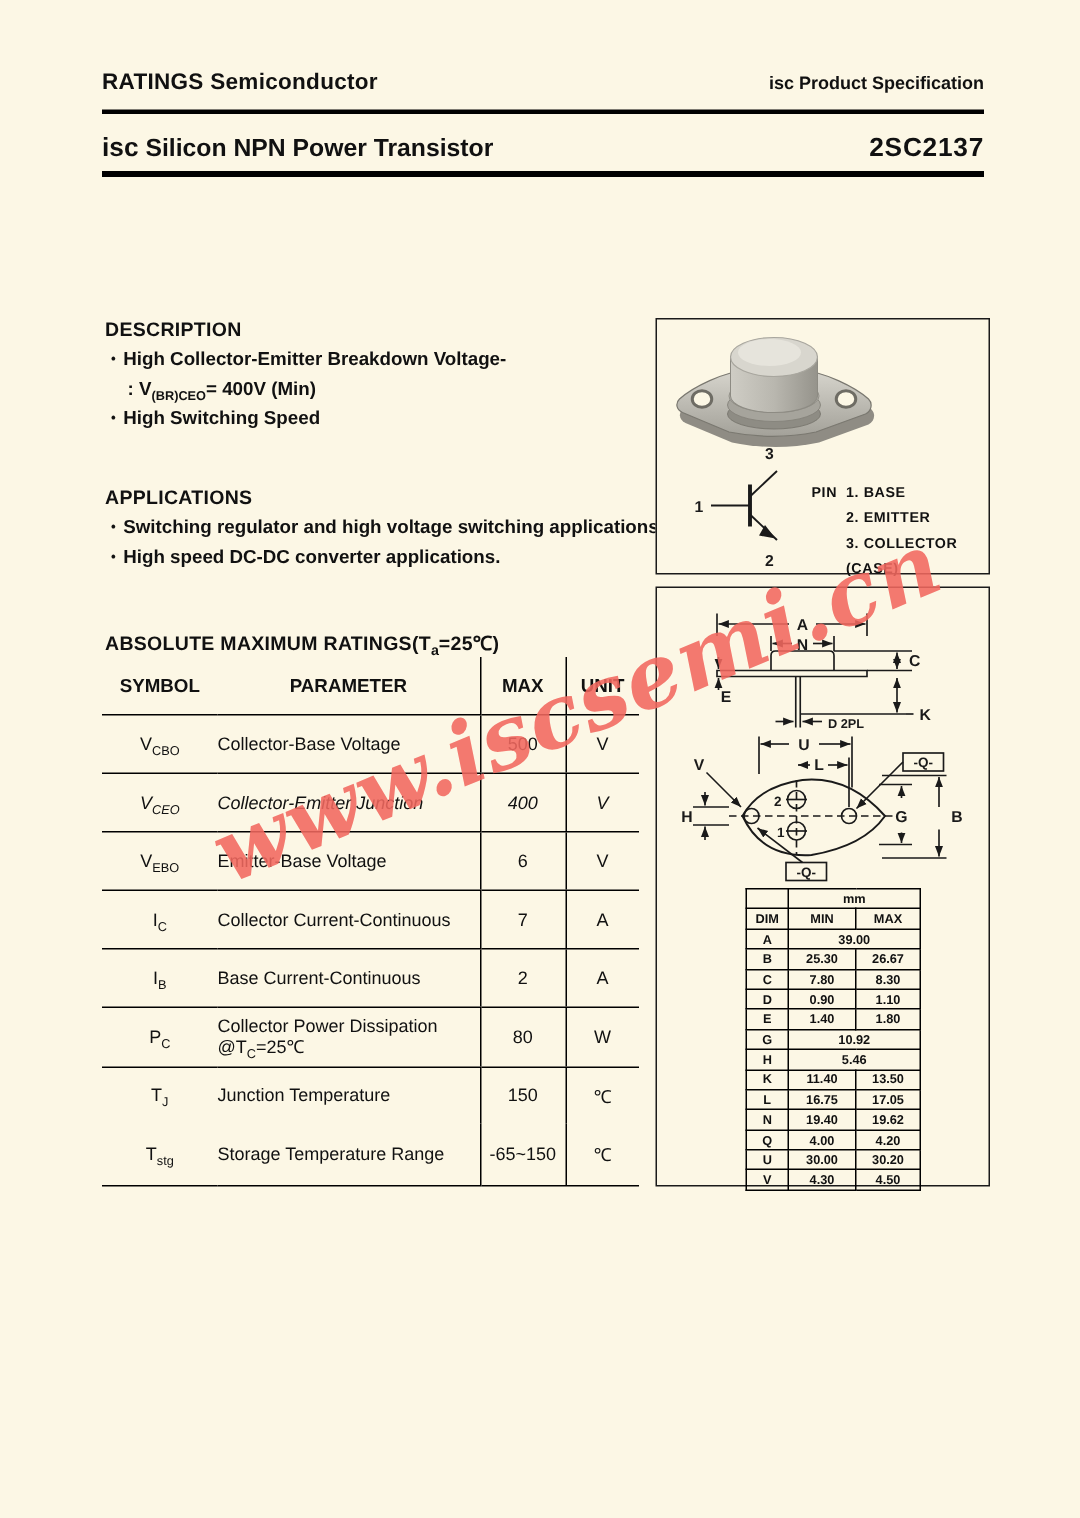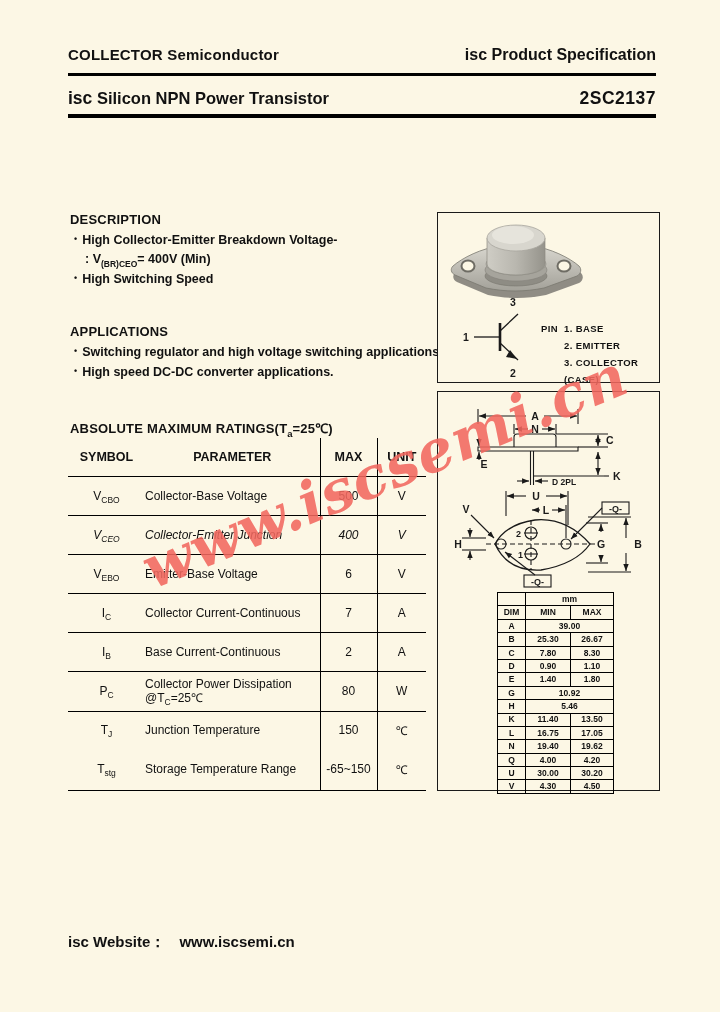--- a/index.html
+++ b/index.html
@@ -2,21 +2,21 @@
 <html><head>
 <meta charset="utf-8">
 <style>
   html,body{margin:0;padding:0;}
   .page{position:relative;width:720px;height:1012px;background:#fcf7e5;
         font-family:"Liberation Sans",sans-serif;color:#111;overflow:hidden;}
   .rule{position:absolute;left:68px;width:588px;background:#000;}
   
   .hdr{position:absolute;left:68px;top:46px;width:588px;display:flex;justify-content:space-between;align-items:baseline;}
   .hdr-left{font-size:15px;font-weight:bold;letter-spacing:.2px;}
-  .hdr-right{font-size:16px;font-weight:bold;}
+  .hdr-right{font-size:12px;font-weight:bold;}
   .brand{font-weight:bold;}
   .titlerow{position:absolute;left:68px;top:88px;width:588px;display:flex;justify-content:space-between;align-items:baseline;}
   .doc-title{font-size:16.5px;font-weight:bold;}
   .doc-title .brand{font-size:17.5px;}
   .part-no{font-size:17.5px;font-weight:bold;letter-spacing:.5px;}
   
   .sec-head{position:absolute;font-size:13px;font-weight:bold;letter-spacing:.2px;}
   .bullets{position:absolute;font-size:12.5px;line-height:19px;font-weight:bold;}
   .bullet{font-size:9px;vertical-align:1.5px;margin-right:5px;}
   .indent{margin-left:11px;}
@@ -51,21 +51,21 @@
   .footer .url{margin-left:10px;}
   svg{display:block;}
   svg text{font-family:"Liberation Sans",sans-serif;fill:#1a1a1a;}
 </style>
 </head>
 <body>
 
 <div class="page">
 
   <div class="hdr">
-    <span class="hdr-left">COLLECTOR Semiconductor</span>
+    <span class="hdr-left">RATINGS Semiconductor</span>
     <span class="hdr-right"><span class="brand">isc</span> <span>Product Specification</span></span>
   </div>
   <div class="rule" style="top:73px;height:3px;"></div>
 
   <div class="titlerow">
     <span class="doc-title"><span class="brand">isc</span> <span>Silicon NPN Power Transistor</span></span>
     <span class="part-no">2SC2137</span>
   </div>
   <div class="rule" style="top:114px;height:4px;"></div>
 
@@ -359,19 +359,14 @@
             <td>V</td>
             <td>4.30</td>
             <td>4.50</td>
           </tr>
     </tbody>
       </table>
   </div>
 
   <div class="watermark">www.iscsemi.cn</div>
 
-  <div class="footer">
-    <span class="brand">isc</span>
-    <span>Website：</span>
-    <span class="url">www.iscsemi.cn</span>
-  </div>
 
 </div>
 
 </body></html>

